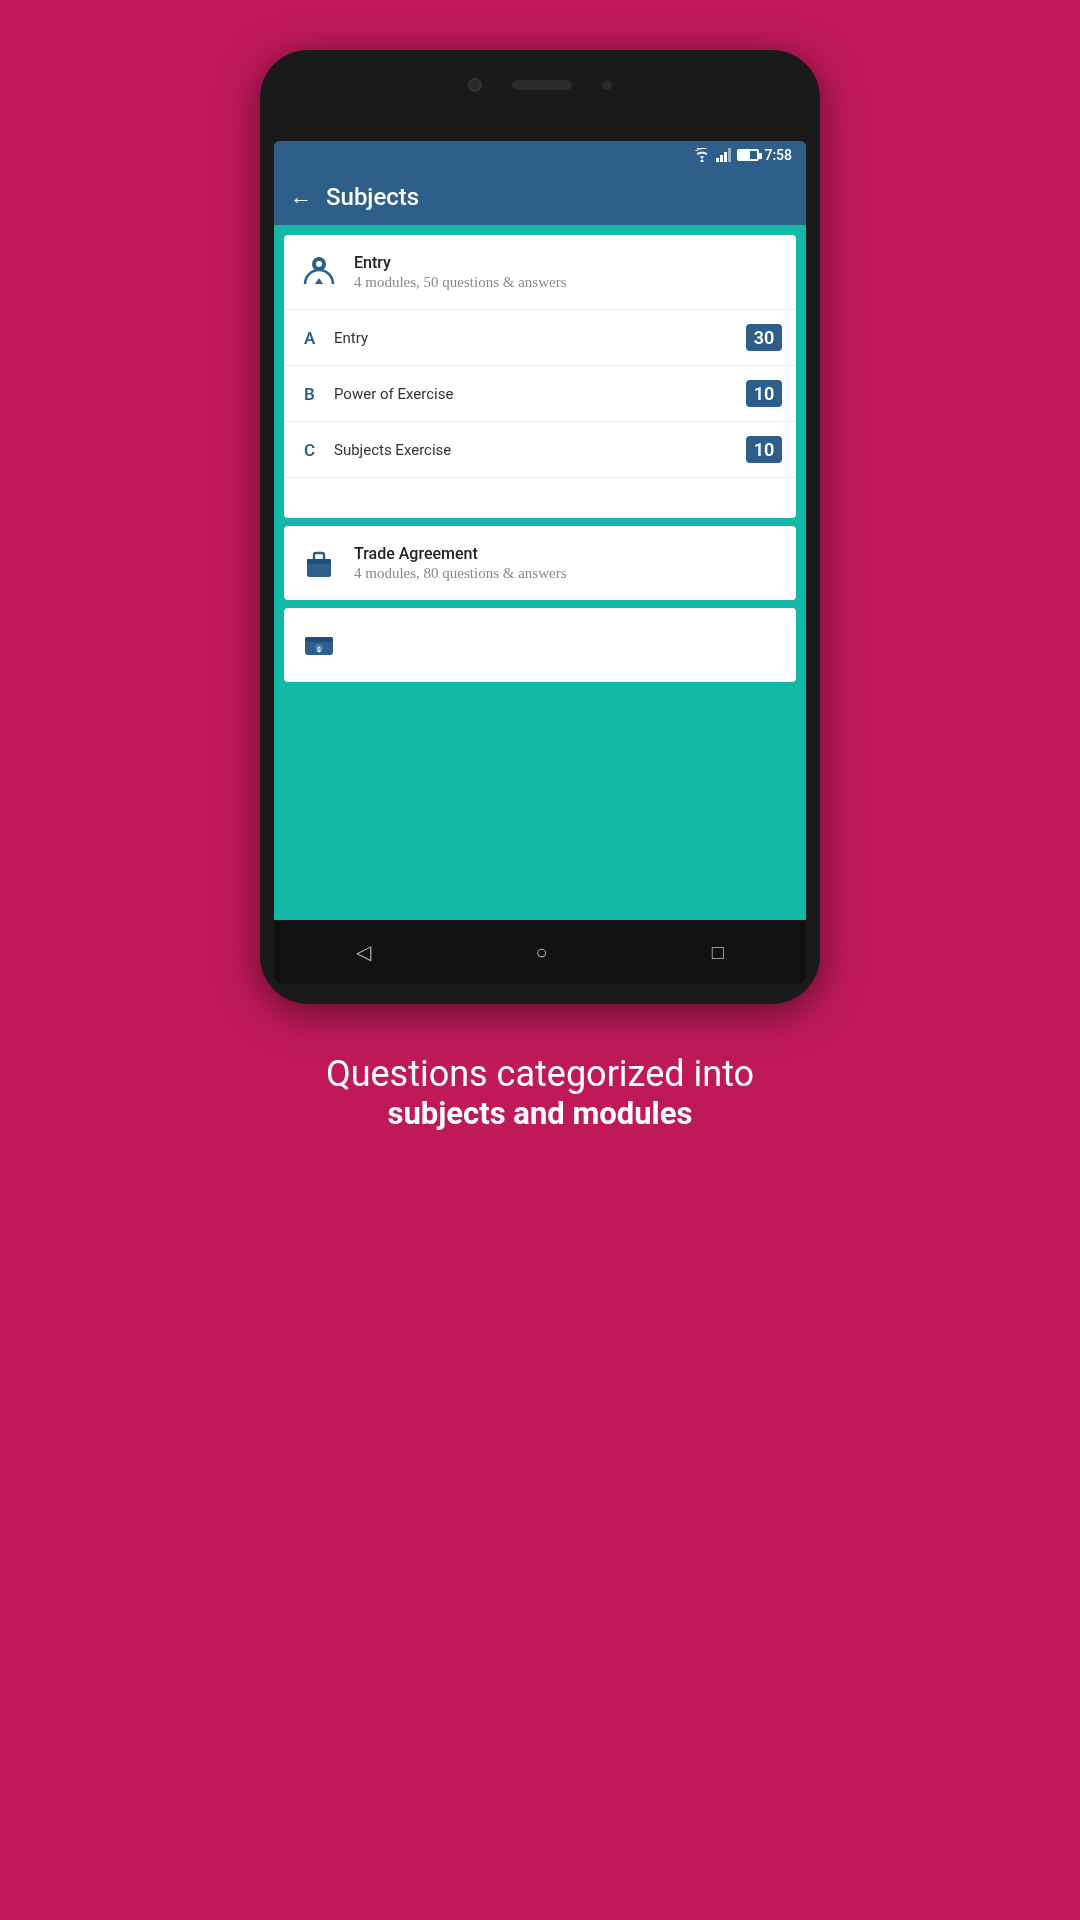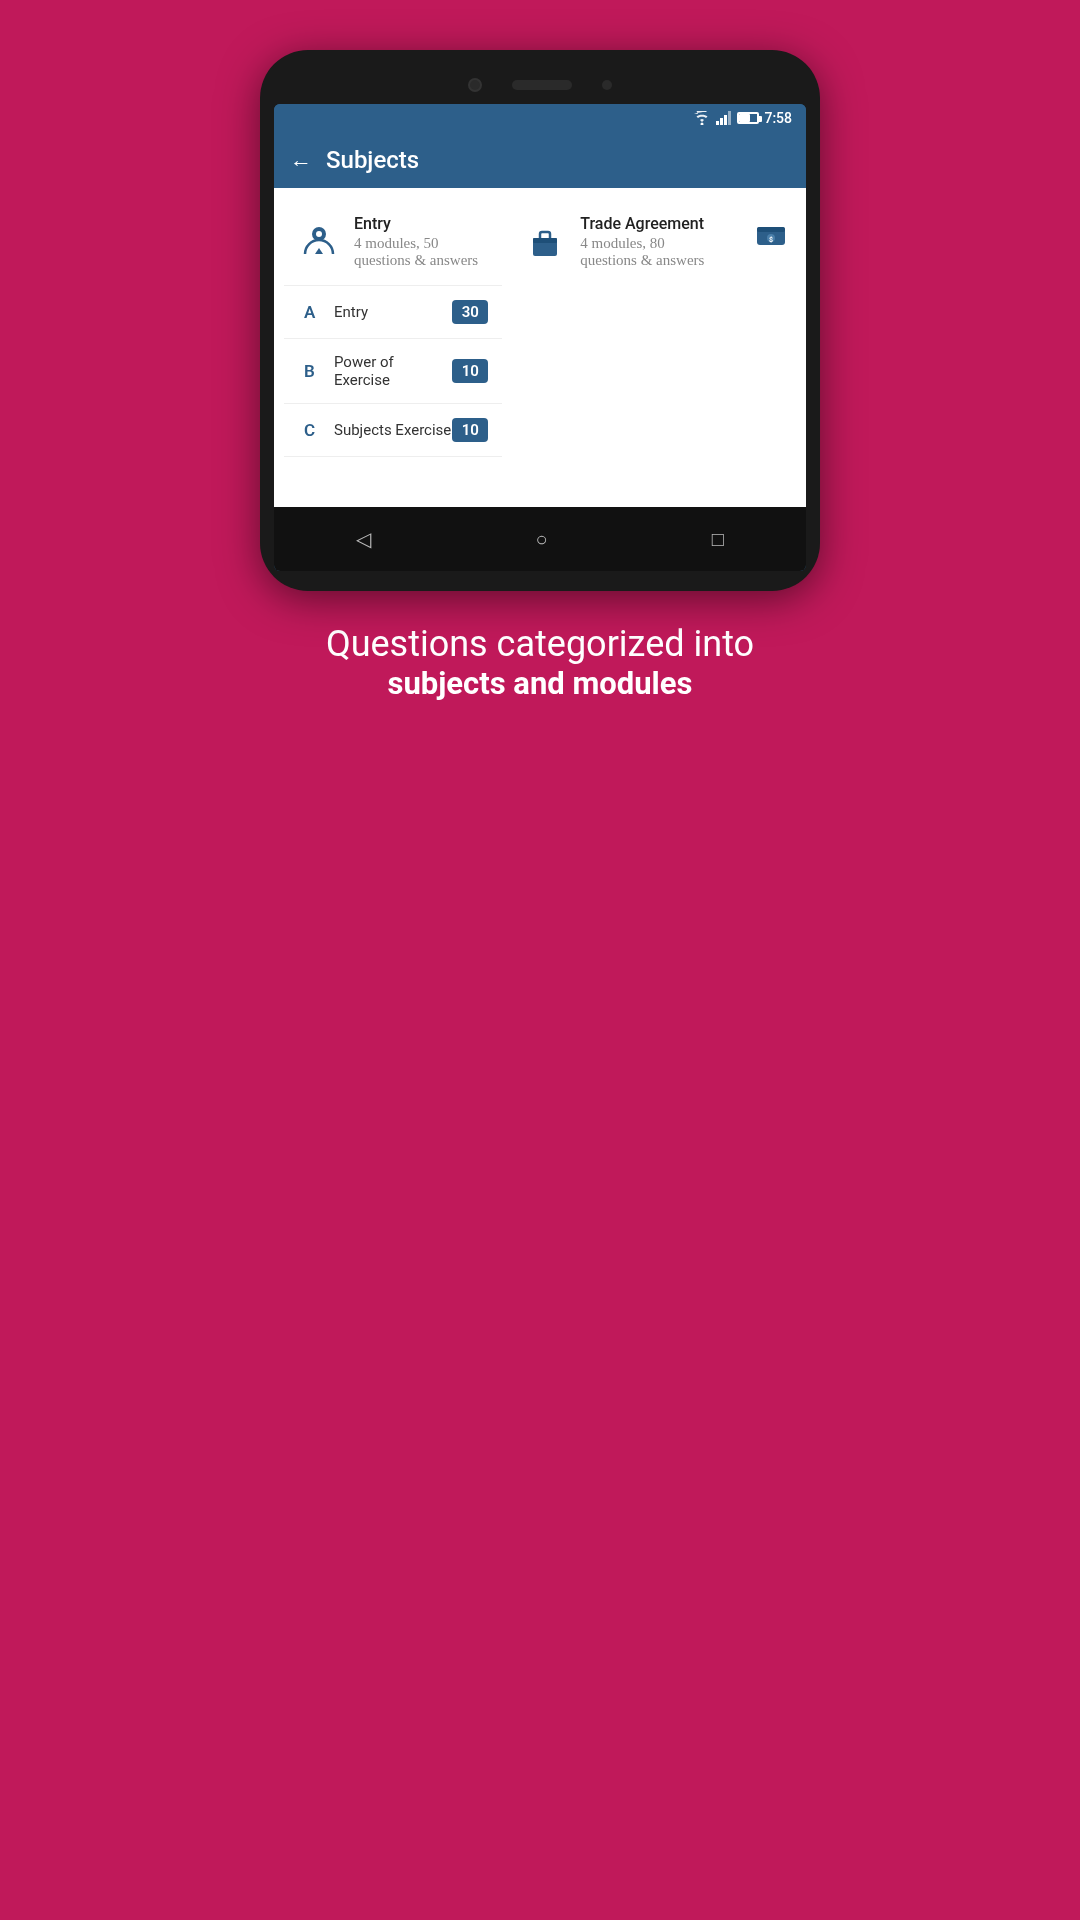--- a/index.html
+++ b/index.html
@@ -56,20 +56,21 @@
       width: 10px;
       height: 10px;
       background: #2a2a2a;
       border-radius: 50%;
     }
 
     .screen {
       background: #2d5f8a;
       border-radius: 6px;
       overflow: hidden;
+      margin-top: 37px;
     }
 
     
     .status-bar {
       background: #2d5f8a;
       display: flex;
       justify-content: flex-end;
       align-items: center;
       padding: 6px 14px;
       gap: 6px;
@@ -130,24 +131,24 @@
     }
 
     .nav-title {
       color: white;
       font-size: 24px;
       font-weight: 500;
     }
 
     
     .content {
-      background: #ffffff;
+      background: #14b8a6;
       padding: 10px;
       display: flex;
-      flex-direction: row;
+      flex-direction: column;
       gap: 8px;
     }
 
     
     .subject-card {
       background: white;
       border-radius: 4px;
       overflow: hidden;
     }
 
@@ -216,21 +217,21 @@
       color: #333;
       font-size: 15px;
       flex: 1;
     }
 
     .module-badge {
       background: #2d5f8a;
       color: white;
       border-radius: 4px;
       padding: 3px 6px;
-      font-size: 15px;
+      font-size: 18px;
       font-weight: 600;
       min-width: 36px;
       text-align: center;
     }
 
     
     .bottom-nav {
       background: #111;
       display: flex;
       justify-content: space-around;
@@ -240,21 +241,21 @@
 
     .nav-btn {
       color: #bbb;
       font-size: 20px;
       cursor: pointer;
       padding: 4px 20px;
     }
 
     
     .caption {
-      margin-top: 32px;
+      margin-top: 49px;
       text-align: center;
       color: white;
       padding: 0 80px;
     }
 
     .caption-line1 {
       font-size: 36px;
       font-weight: 400;
     }
 

